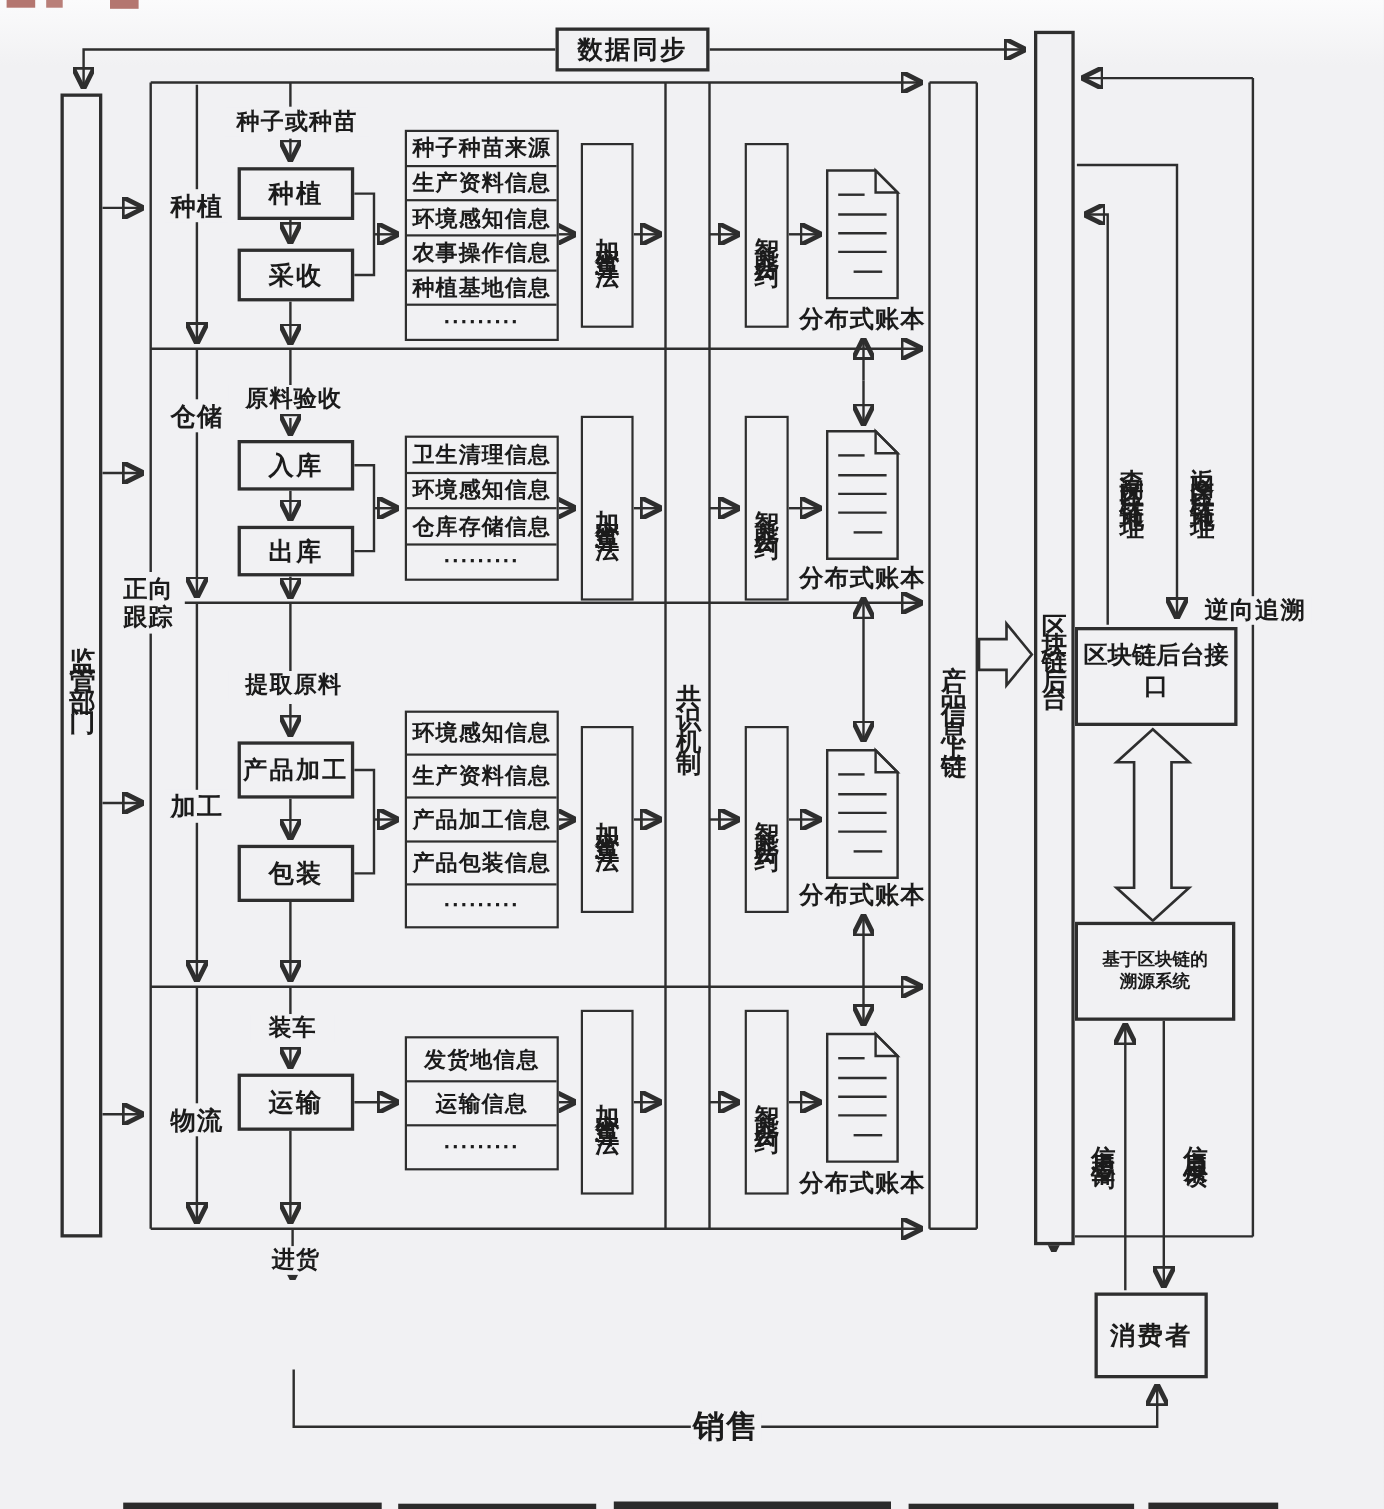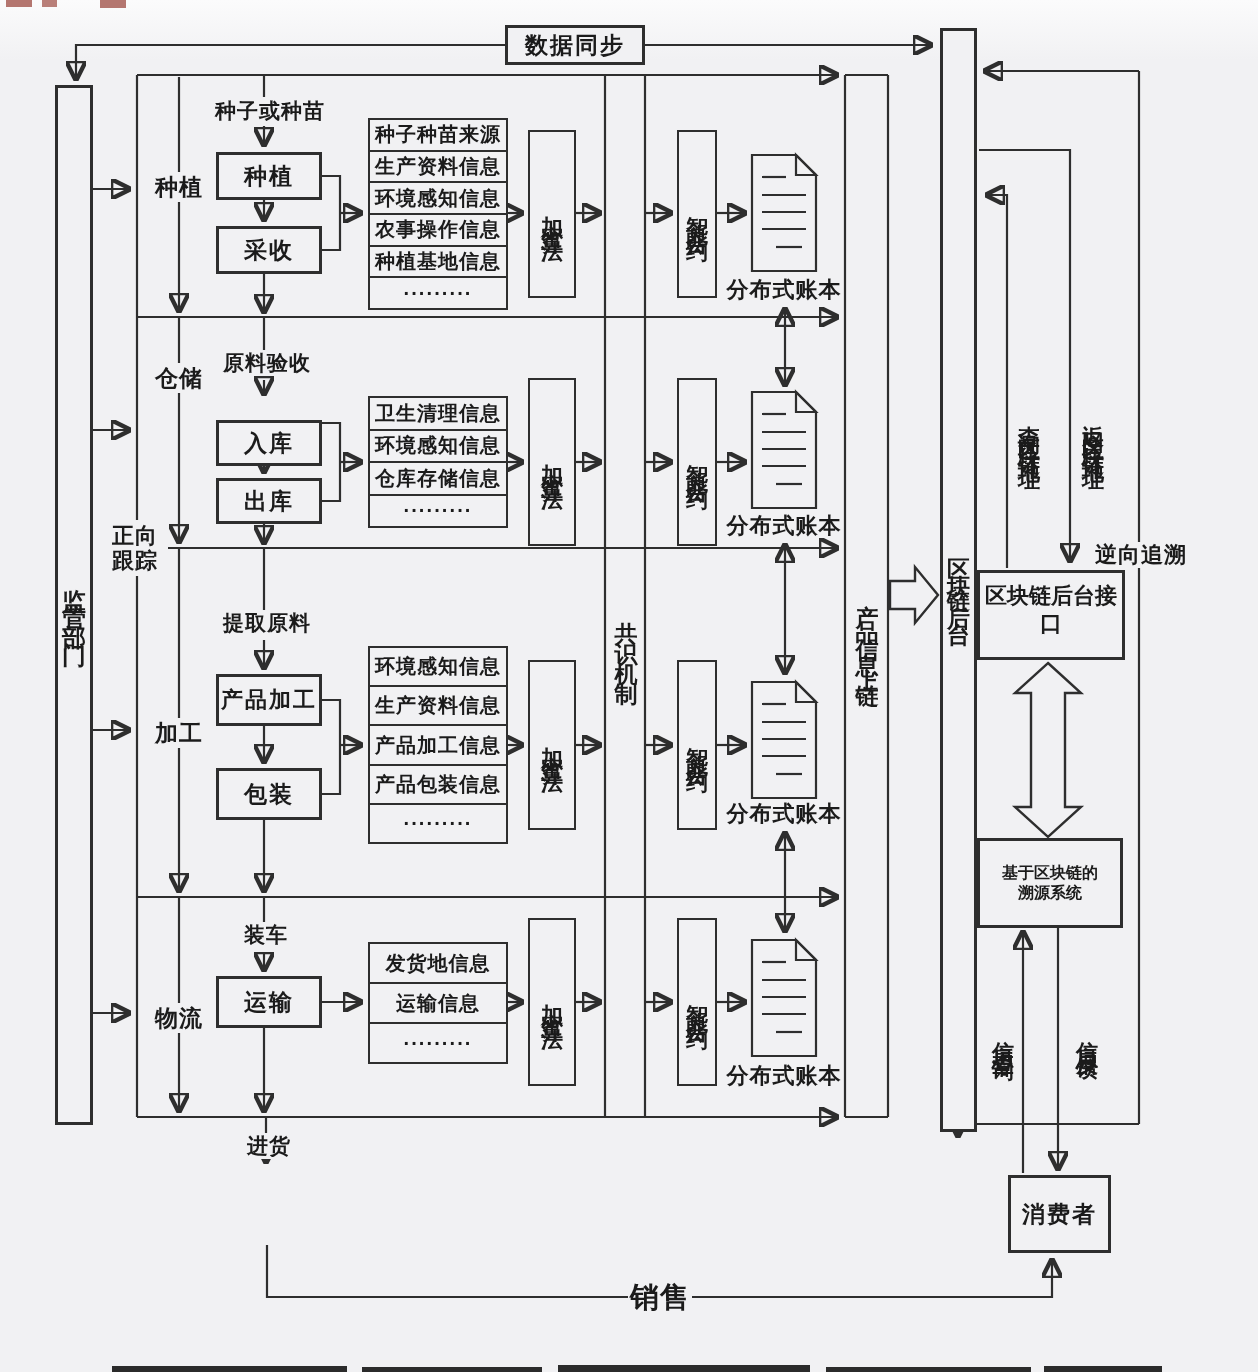--- a/index.html
+++ b/index.html
@@ -262,21 +262,21 @@
   </div>
   <div class="box thin" style="left:528px;top:130px;width:48px;height:168px;">
       <span class="vtext" style="letter-spacing:8px;font-size:22px;">加密算法</span>
     </div>
   <div class="box thin" style="left:677px;top:130px;width:40px;height:168px;">
       <span class="vtext" style="letter-spacing:8px;font-size:22px;">智能合约</span>
     </div>
   <div class="label" style="left:718px;top:276px;width:132px;height:28px;font-size:22px;">分布式账本</div>
 
   <div class="label bg" style="left:208px;top:350px;width:118px;height:26px;">原料验收</div>
-  <div class="box" style="left:216px;top:400px;width:106px;height:46px;margin-top:20px;">
+  <div class="box" style="left:216px;top:400px;width:106px;height:46px;">
       <span>入库</span>
     </div>
   <div class="box" style="left:216px;top:478px;width:106px;height:46px;">
       <span>出库</span>
     </div>
   <div class="info-box" style="left:368px;top:396px;width:140px;height:132px;">
     <div class="info-row">卫生清理信息</div>
     <div class="info-row">环境感知信息</div>
     <div class="info-row">仓库存储信息</div>
     <div class="info-row">·········</div>
@@ -337,21 +337,21 @@
   <div class="label vtext" style="left:1011px;top:310px;width:36px;height:245px;letter-spacing:7px;font-size:22px;">查询区块链地址</div>
   <div class="label vtext" style="left:1075px;top:310px;width:36px;height:245px;letter-spacing:7px;font-size:22px;">返回区块链地址</div>
   <div class="label bg" style="left:1090px;top:542px;width:102px;height:26px;font-size:22px;">逆向追溯</div>
   <div class="box" style="left:977px;top:570px;width:148px;height:90px;align-items:flex-end;padding-bottom:20px;font-size:22px;letter-spacing:0;">
       <span>区块链后台接口</span>
     </div>
   <div class="box prewrap" style="left:977px;top:838px;width:146px;height:90px;font-size:16px;letter-spacing:0;"><span class="prewrap">基于区块链的
 溯源系统</span></div>
   <div class="label vtext" style="left:986px;top:965px;width:34px;height:140px;letter-spacing:6px;font-size:22px;">信息查询</div>
   <div class="label vtext" style="left:1070px;top:965px;width:34px;height:140px;letter-spacing:6px;font-size:22px;">信息反馈</div>
-  <div class="box" style="left:995px;top:1175px;width:103px;height:78px;margin-left:13px;">
+  <div class="box" style="left:995px;top:1175px;width:103px;height:78px;">
       <span>消费者</span>
     </div>
 
   <div class="label bg" style="left:232px;top:1133px;width:74px;height:26px;">进货</div>
   <div class="label bg" style="left:628px;top:1284px;width:64px;height:28px;font-size:29px;">销售</div>
 
 
   <div class="frag" style="left:6px;top:0;width:26px;height:7px;background:#9c4a41;opacity:.75;"></div>
   <div class="frag" style="left:42px;top:0;width:15px;height:7px;background:#9c4a41;opacity:.7;"></div>
   <div class="frag" style="left:100px;top:0;width:26px;height:8px;background:#9c4a41;opacity:.75;"></div>

